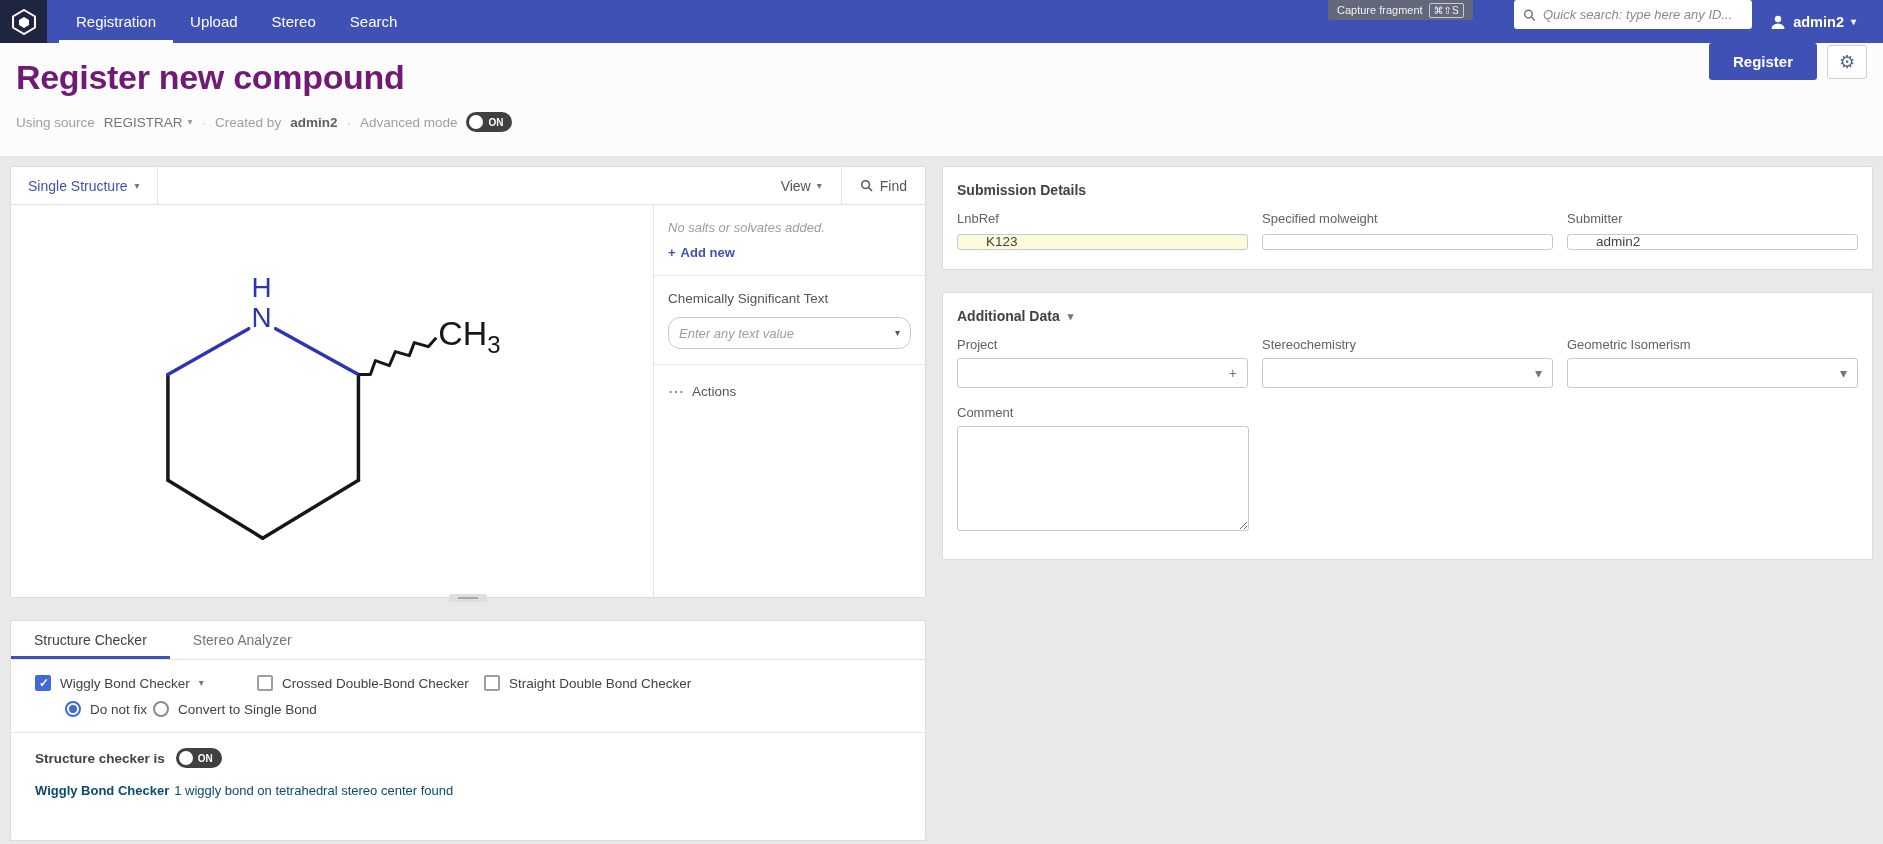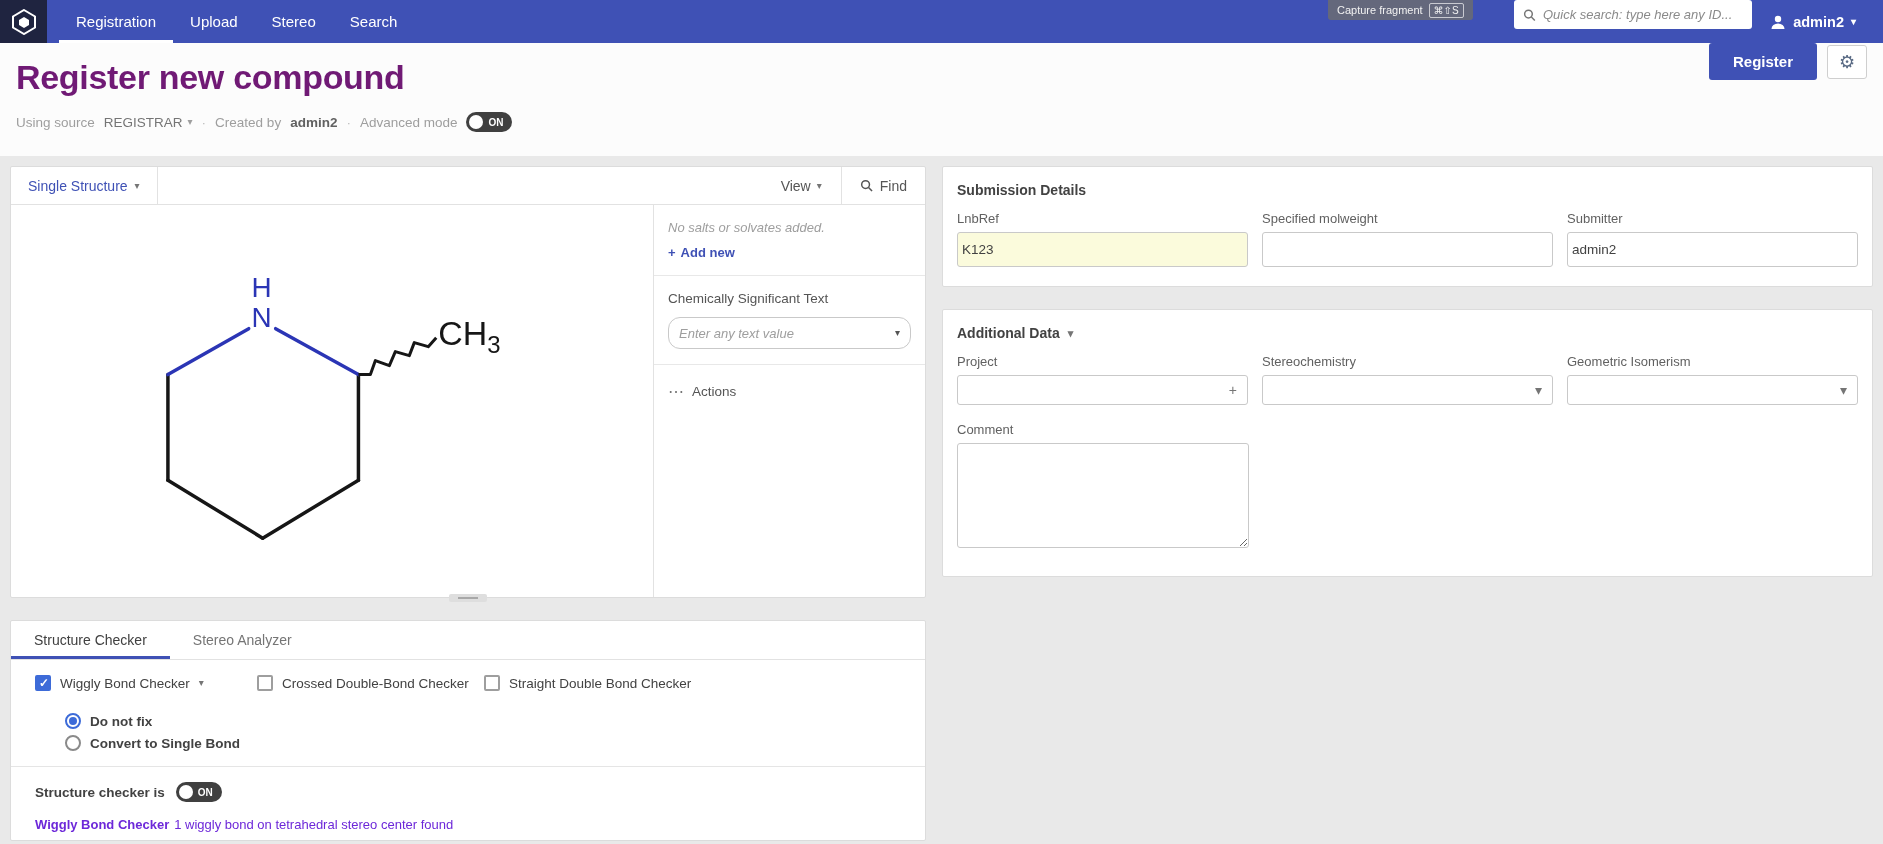--- a/index.html
+++ b/index.html
@@ -101,37 +101,37 @@
   .tab.active { color: #404040; }
   .tab.active::after { content:""; position: absolute; left: 0; right: 0; bottom: 0; height: 3px; background: #3f51b5; }
   .checker-content { padding: 15px 24px 0; font-size: 13.5px; }
   .checkers { display: flex; align-items: center; }
   .checker { display: flex; align-items: center; gap: 9px; }
   .checker:nth-child(1) { width: 222px; }
   .checker:nth-child(2) { width: 227px; }
   .cb { width: 16px; height: 16px; border: 2px solid #9e9e9e; border-radius: 2px; background: #fff; position: relative; flex: none; cursor: pointer; }
   .cb.checked { background: #3d6bd8; border-color: #3d6bd8; }
   .cb.checked::after { content:"✓"; position: absolute; color: #fff; font-size: 12px; font-weight: bold; left: 2px; top: -1px; }
-  .radio-group { margin: 22px 0 0 30px; display: flex; flex-direction: column; gap: 6px; font-weight: bold; }
+  .radio-group { margin: 10px 0 0 30px; display: flex; gap: 6px; }
   .radio-opt { display: flex; align-items: center; gap: 9px; cursor: pointer; }
   .radio { width: 16px; height: 16px; border-radius: 50%; border: 2px solid #8a8a8a; background: #fff; position: relative; flex: none; }
   .radio.selected { border-color: #3d6bd8; }
   .radio.selected::after { content:""; position: absolute; inset: 2px; border-radius: 50%; background: #3d6bd8; }
   .full-divider { border: none; border-top: 1px solid #e5e5e5; margin: 15px -24px 0; }
   .status-row { margin-top: 15px; display: flex; align-items: center; gap: 11px; font-weight: bold; color: #424242; }
-  .warning { margin-top: 15px; font-size: 13px; color: #6d28d9; }
+  .warning { margin-top: 15px; font-size: 13px; color: #0c4a6e; }
   .warning b { margin-right: 5px; }
 
   
   .panel-title { font-size: 14px; font-weight: bold; color: #424242; }
   .sub-card { padding: 15px 14px 19px; flex: none; }
   .fields-row { display: flex; gap: 14px; margin-top: 13px; }
   .field { flex: 1; }
   .field label { display: block; font-size: 13px; color: #616161; margin-bottom: 6px; }
-  .field input { width: 100%; height: 35px; border: 1px solid #c9c9c9; border-radius: 3px; padding: 0 4px; font-size: 13.5px; color: #424242; outline: none; font-family: inherit; background: #fff; }
+  .field input { width: 100%; height: 16px; border: 1px solid #c9c9c9; border-radius: 3px; padding: 0 28px; font-size: 13.5px; color: #424242; outline: none; font-family: inherit; background: #fff; }
   .field input.hl { background: #fbfbdc; }
   .select-box { height: 30px; border: 1px solid #c9c9c9; border-radius: 3px; display: flex; align-items: center; padding: 0 10px; cursor: pointer; background: #fff; }
   .select-box input { border: none !important; height: 26px !important; padding: 0 !important; flex: 1; background: transparent !important; }
   .adorn { color: #757575; font-size: 14px; margin-left: 7px; }
   .additional-card { margin-top: 22px; padding: 15px 14px 24px; flex: none; }
   .additional-title { display: flex; align-items: center; gap: 8px; cursor: pointer; }
   .additional-title .caret { color: #757575; font-size: 11px; }
   .comment-wrap { margin-top: 17px; }
   .comment-wrap label { display: block; font-size: 13px; color: #616161; margin-bottom: 6px; }
   textarea { width: 292px; height: 105px; border: 1px solid #c9c9c9; border-radius: 3px; resize: both; padding: 8px 10px; font-family: inherit; font-size: 13.5px; outline: none; }

